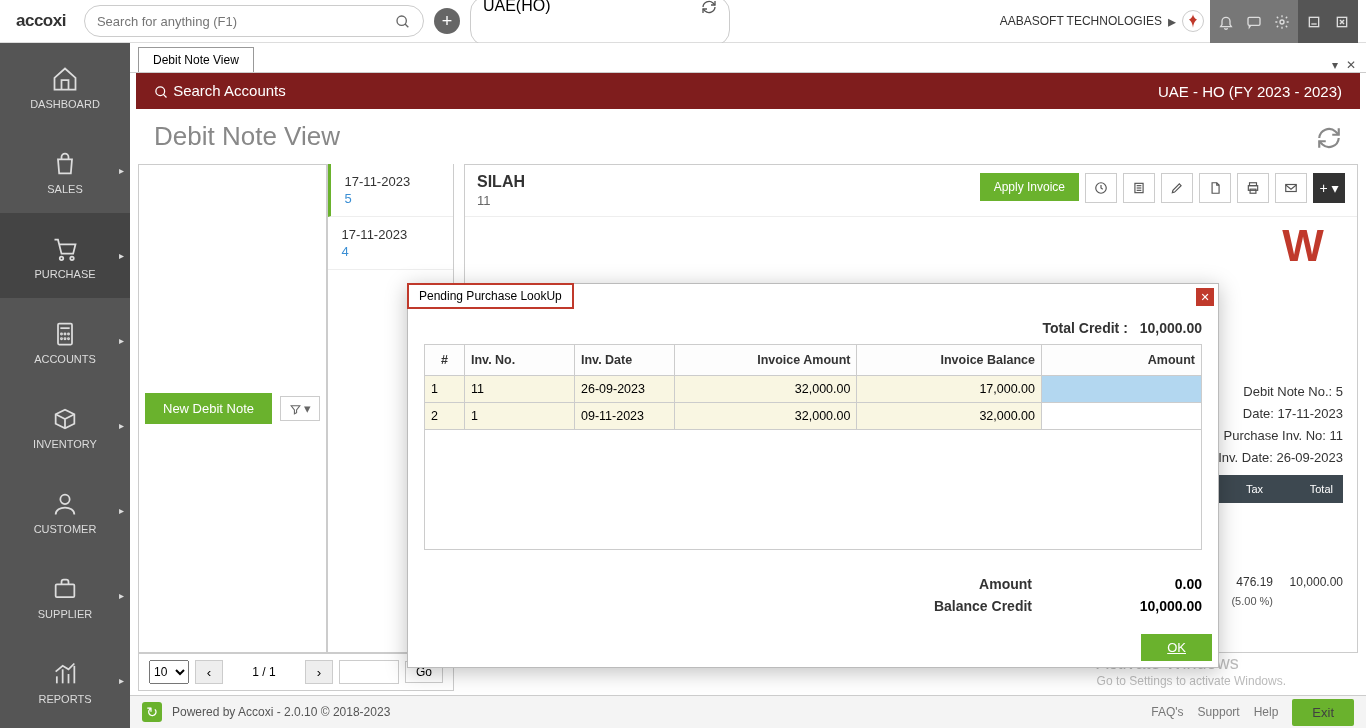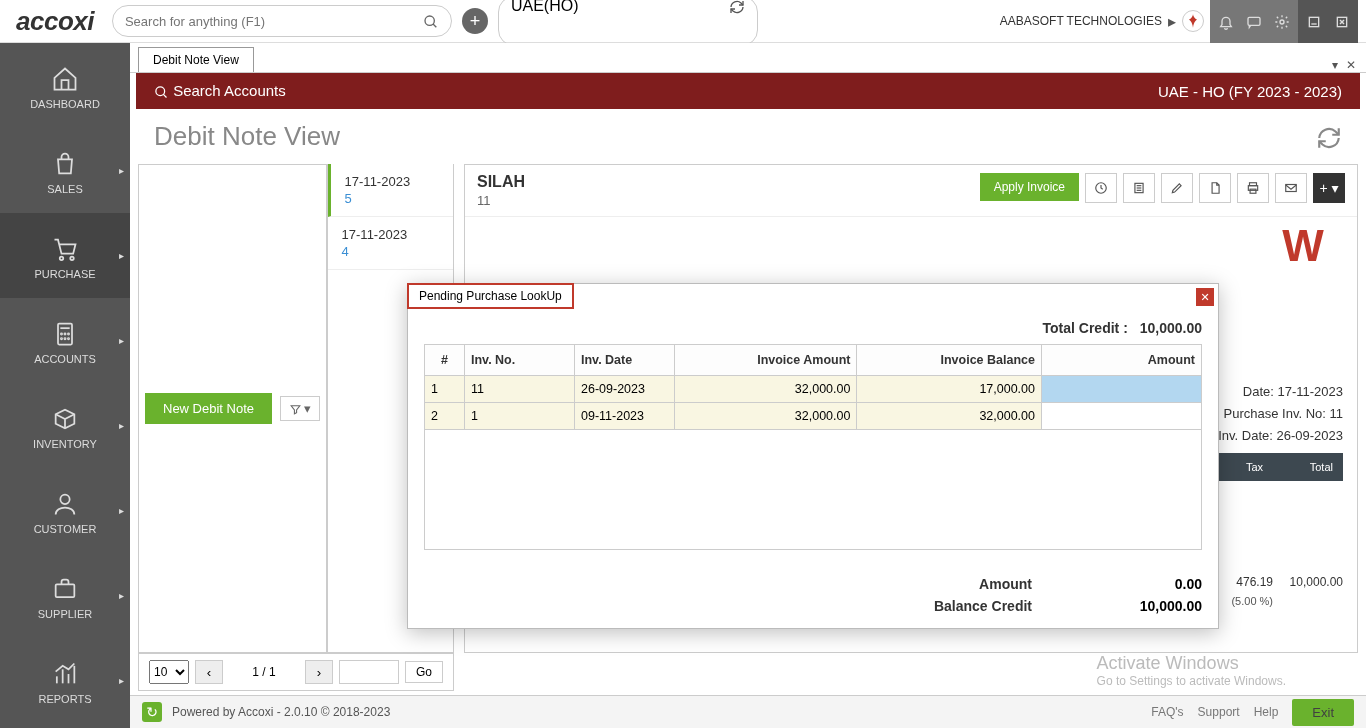--- a/index.html
+++ b/index.html
@@ -1,19 +1,19 @@
 <!DOCTYPE html>
 <html><head>
   <meta charset="utf-8">
   <style>
     * { margin: 0; padding: 0; box-sizing: border-box; font-family: 'Segoe UI', Tahoma, sans-serif; }
     body { width: 1366px; height: 728px; background: #fff; overflow: hidden; position: relative; }
     
     .topbar { height: 43px; background: #fff; display: flex; align-items: center; padding: 0 8px; border-bottom: 1px solid #ddd; }
-    .logo { font-size: 26px; font-weight: 900; color: #333; letter-spacing: -0.5px; padding: 0 8px; font-style: italic; }
+    .logo { font-size: 17px; font-weight: 900; color: #333; letter-spacing: -0.5px; padding: 0 8px; }
     .search-box { flex: 0 0 340px; height: 32px; border: 1px solid #ccc; border-radius: 16px; display: flex; align-items: center; padding: 0 12px; margin-left: 10px; }
     .search-box input { flex: 1; border: none; outline: none; font-size: 13px; color: #666; }
     .plus-circle { width: 26px; height: 26px; background: #666; border-radius: 50%; display: flex; align-items: center; justify-content: center; margin: 0 10px; color: #fff; font-size: 18px; cursor: pointer; }
     .branch-box { flex: 0 0 260px; height: 50px; border: 1px solid #ccc; border-radius: 16px; display: flex; align-items: flex-start; padding: 0 12px; justify-content: space-between; }
     .spacer { flex: 1; }
     .company-name { font-size: 12px; color: #333; margin-right: 6px; }
     .red-dot { width: 22px; height: 22px; border: 1px solid #ccc; border-radius: 50%; display: flex; align-items: center; justify-content: center; color:#c0392b; margin-right: 6px; }
     .top-icons { display: flex; align-items: center; height: 100%; }
     .top-icon-grp { background: #777; display: flex; height: 43px; align-items: center; padding: 0 8px; gap: 12px; color: #ddd; }
     .top-icon-grp2 { background: #555; display: flex; height: 43px; align-items: center; padding: 0 8px; gap: 12px; color: #ddd; }
@@ -361,20 +361,21 @@
             <div class="icon-btn dark">+ ▾</div>
           </div>
         </div>
         <div class="right-body">
           <div style="display:flex; margin-top:4px;">
             <div style="flex:1"></div>
             <div>
               <div class="wlogo">W</div>
               <div style="height:110px"></div>
               <div class="doc-info">
+                <div>Debit Note No.: 5</div>
                 <div>Date: 17-11-2023</div>
                 <div>Purchase Inv. No: 11</div>
                 <div>Purchase Inv. Date: 26-09-2023</div>
               </div>
               <div class="totals-header">
                 <div class="th-tax">Tax</div>
                 <div class="th-total">Total</div>
               </div>
             </div>
           </div>
@@ -478,16 +479,19 @@
       <div class="modal-summary">
         <div class="row">
           <span class="label">Amount</span>
           <span class="val">0.00</span>
         </div>
         <div class="row">
           <span class="label">Balance Credit</span>
           <span class="val">10,000.00</span>
         </div>
       </div>
+      <div class="modal-footer">
+        <button class="ok-btn">OK</button>
+      </div>
     </div>
 
   </div>
 </div>
 
 </body></html>

